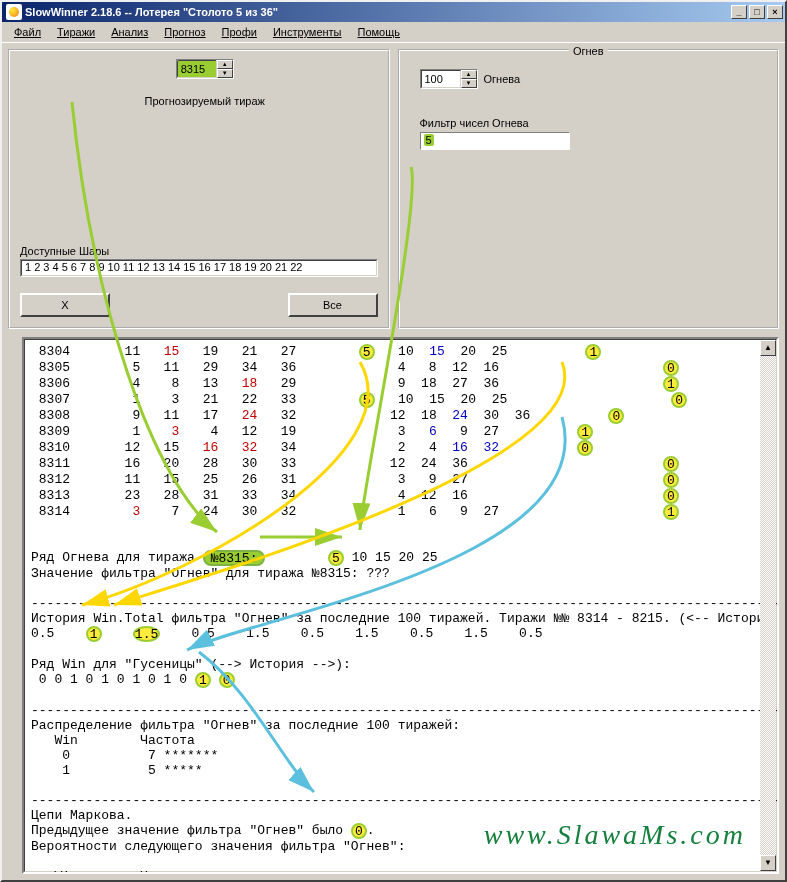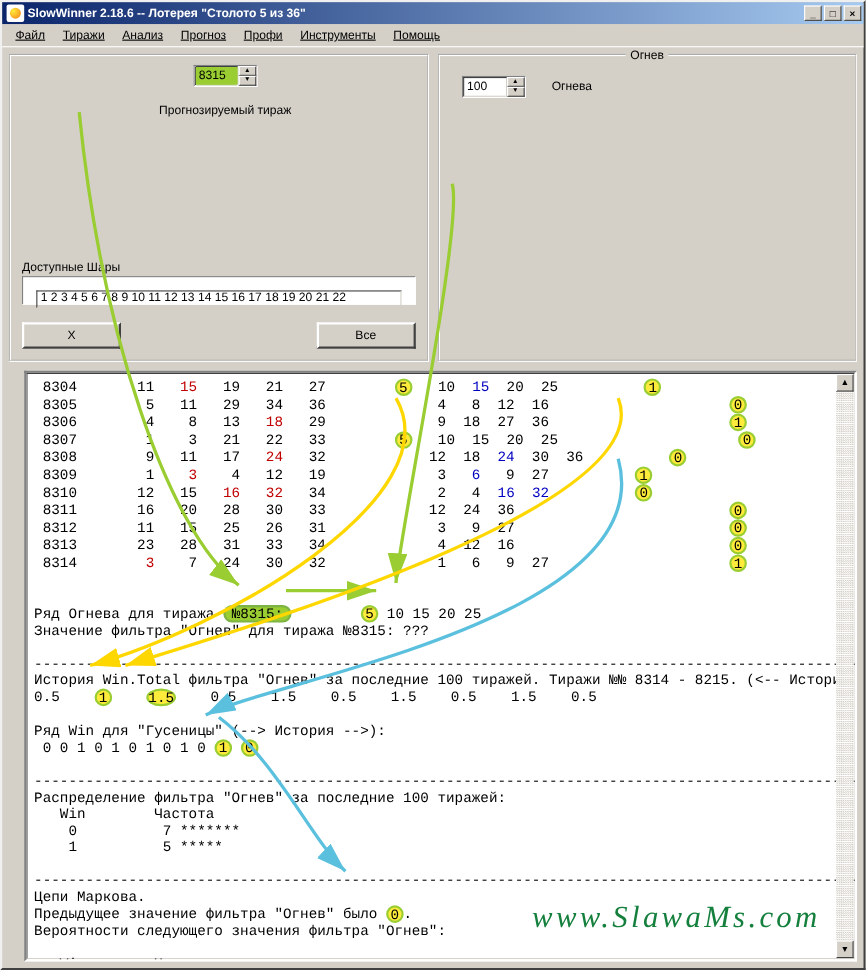--- a/index.html
+++ b/index.html
@@ -124,21 +124,21 @@
       text-align: center;
     }
 
     .highlight-green {
       background: #9acd32 !important;
       border-radius: 2px;
       padding: 0 2px;
     }
 
     .row1-left { display: flex; align-items: center; gap: 16px; margin: 0 0 0 12px; flex-direction: column;}
-    .row1-right { display: flex; align-items: center; gap: 24px; margin: 10px 0 0 12px;}
+    .row1-right { display: flex; align-items: center; gap: 6px; margin: 10px 0 0 12px;}
 
     .filter-row { margin: 28px 0 0 12px; }
     .filter-label { display: block; margin-bottom: 3px; }
     .filter-input {
       width: 150px;
       background: #fff;
       border: 1px solid;
       border-color: #808080 #fff #fff #808080;
       padding: 1px 3px;
       height: 18px;
@@ -150,21 +150,21 @@
     }
 
     .avail-row { position: absolute; bottom: 50px; left: 10px; right: 10px; }
     .avail-label { margin-bottom: 2px; display: block;}
     .avail-input {
       width: 100%;
       background: #fff;
       border: 1px solid;
       border-color: #808080 #fff #fff #808080;
       height: 18px;
-      padding: 12px;
+      padding: 0;
     }
     .avail-input div {
       border: 1px solid;
       border-color: #404040 #d4d0c8 #d4d0c8 #404040;
       height: 16px;
       padding: 0 3px;
       white-space: nowrap;
       overflow: hidden;
     }
 
@@ -323,20 +323,26 @@
           <div class="spinedit">
             <input type="text" value="100" style="">
             <div class="spin-buttons">
               <div class="spin-btn">▲</div>
               <div class="spin-btn">▼</div>
             </div>
           </div>
           <span>Огнева</span>
         </div>
 
+        <div class="filter-row">
+          <span class="filter-label">Фильтр чисел Огнева</span>
+          <div class="filter-input">
+            <span class="highlight-green">5</span>
+          </div>
+        </div>
       </div>
     </div>
 
     <div class="output-box">
       <div class="output-inner">
         <div class="mono" id="mono-output"> 8304       11 <span class="red">  15</span>   19   21   27        <span class="hl">5</span>   10 <span class="blue"> 15</span>  20  25          <span class="hl">1</span>
  8305        5   11   29   34   36             4   8  12  16                     <span class="hl">0</span>
  8306        4    8   13 <span class="red">  18</span>   29             9  18  27  36                     <span class="hl">1</span>
  8307        1    3   21   22   33        <span class="hl">5</span>   10  15  20  25                     <span class="hl">0</span>
  8308        9   11   17 <span class="red">  24</span>   32            12  18 <span class="blue"> 24</span>  30  36          <span class="hl">0</span>

